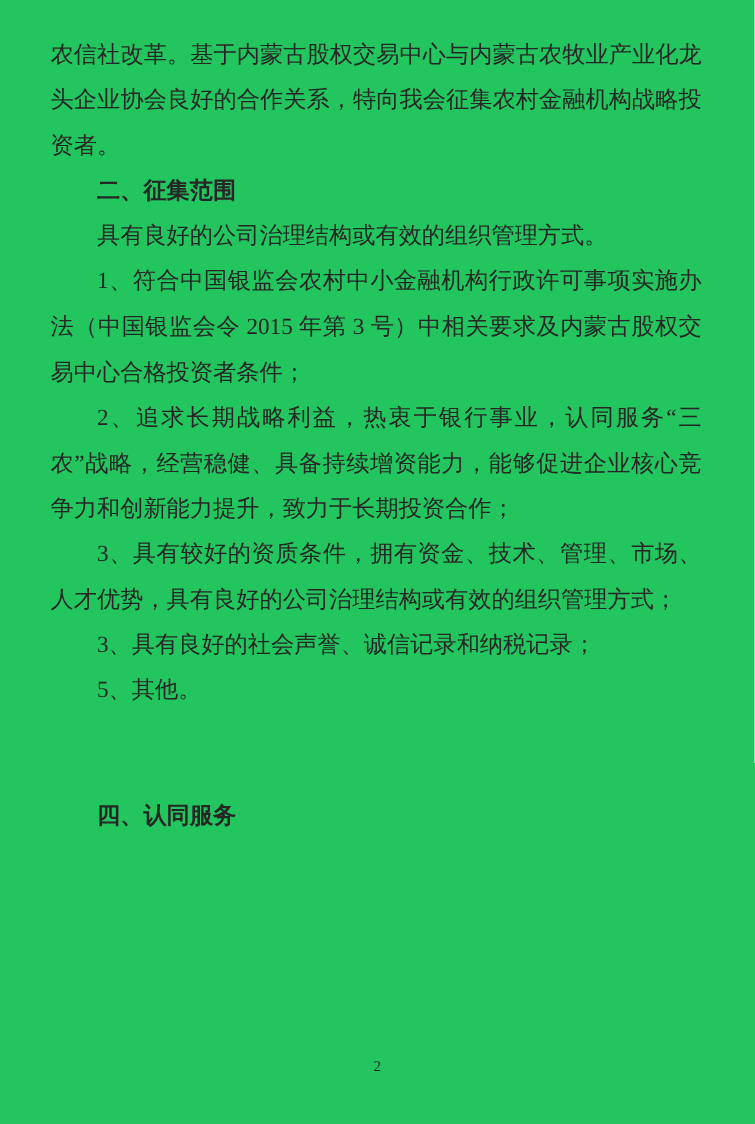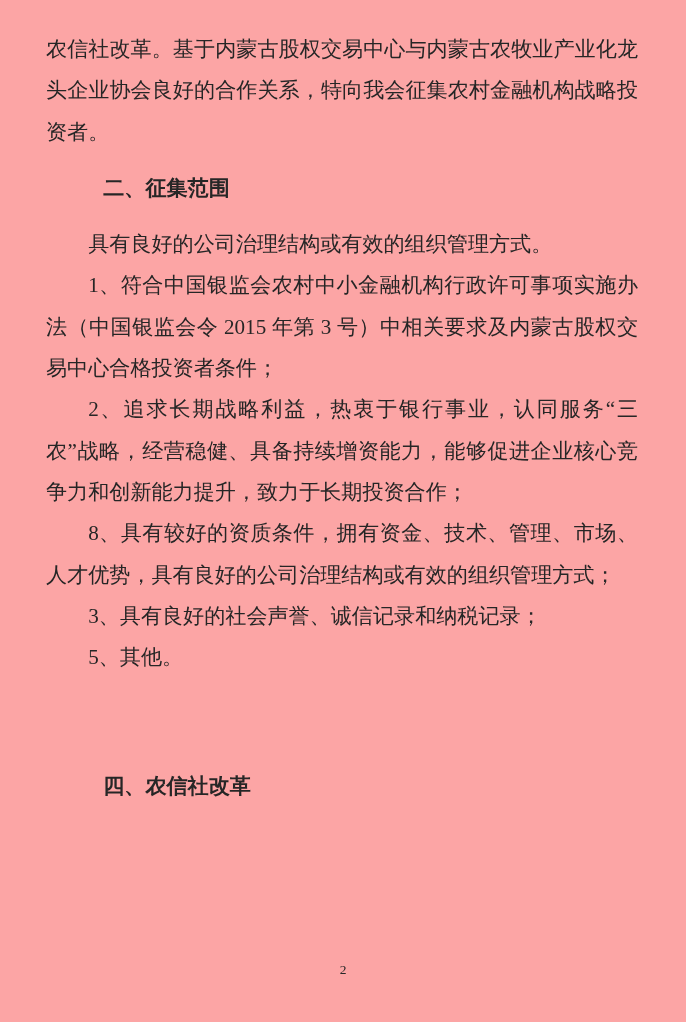--- a/index.html
+++ b/index.html
@@ -4,21 +4,21 @@
 <style>
   html, body {
     margin: 0;
     padding: 0;
     background: #ffffff;
   }
   .page {
     position: relative;
     width: 686px;
     height: 1022px;
-    background: #fca5a5;
+    background: #22c55e;
     overflow: hidden;
     font-family: "Liberation Serif", "DejaVu Serif", serif;
   }
   .body-text {
     position: absolute;
     left: 46px;
     top: 29px;
     width: 592px;
     color: #262626;
     font-size: 21.1px;
@@ -28,21 +28,21 @@
   }
   .para {
     margin: 0;
     padding: 0;
     text-indent: 2em;
   }
   .para.no-indent {
     text-indent: 0;
   }
   .heading {
-    margin: 15px;
+    margin: 0;
     padding: 0;
     text-indent: 2em;
     font-weight: bold;
   }
   .spacer {
     height: 73px;
   }
   .footer {
     position: absolute;
     left: 0;
@@ -57,22 +57,22 @@
 </head>
 <body>
 
 <div class="page">
   <div class="body-text">
     <p class="para no-indent">农信社改革。基于内蒙古股权交易中心与内蒙古农牧业产业化龙头企业协会良好的合作关系，特向我会征集农村金融机构战略投资者。</p>
     <p class="heading">二、征集范围</p>
     <p class="para">具有良好的公司治理结构或有效的组织管理方式。</p>
     <p class="para">1、符合中国银监会农村中小金融机构行政许可事项实施办法（中国银监会令 2015 年第 3 号）中相关要求及内蒙古股权交易中心合格投资者条件；</p>
     <p class="para">2、追求长期战略利益，热衷于银行事业，认同服务“三农”战略，经营稳健、具备持续增资能力，能够促进企业核心竞争力和创新能力提升，致力于长期投资合作；</p>
-    <p class="para">8、具有较好的资质条件，拥有资金、技术、管理、市场、人才优势，具有良好的公司治理结构或有效的组织管理方式；</p>
+    <p class="para">3、具有较好的资质条件，拥有资金、技术、管理、市场、人才优势，具有良好的公司治理结构或有效的组织管理方式；</p>
     <p class="para">3、具有良好的社会声誉、诚信记录和纳税记录；</p>
     <p class="para">5、其他。</p>
     <div class="spacer"></div>
-    <p class="heading">四、农信社改革</p>
+    <p class="heading">四、认同服务</p>
   </div>
   <div class="footer">
     <span>2</span>
   </div>
 </div>
 
 </body></html>

